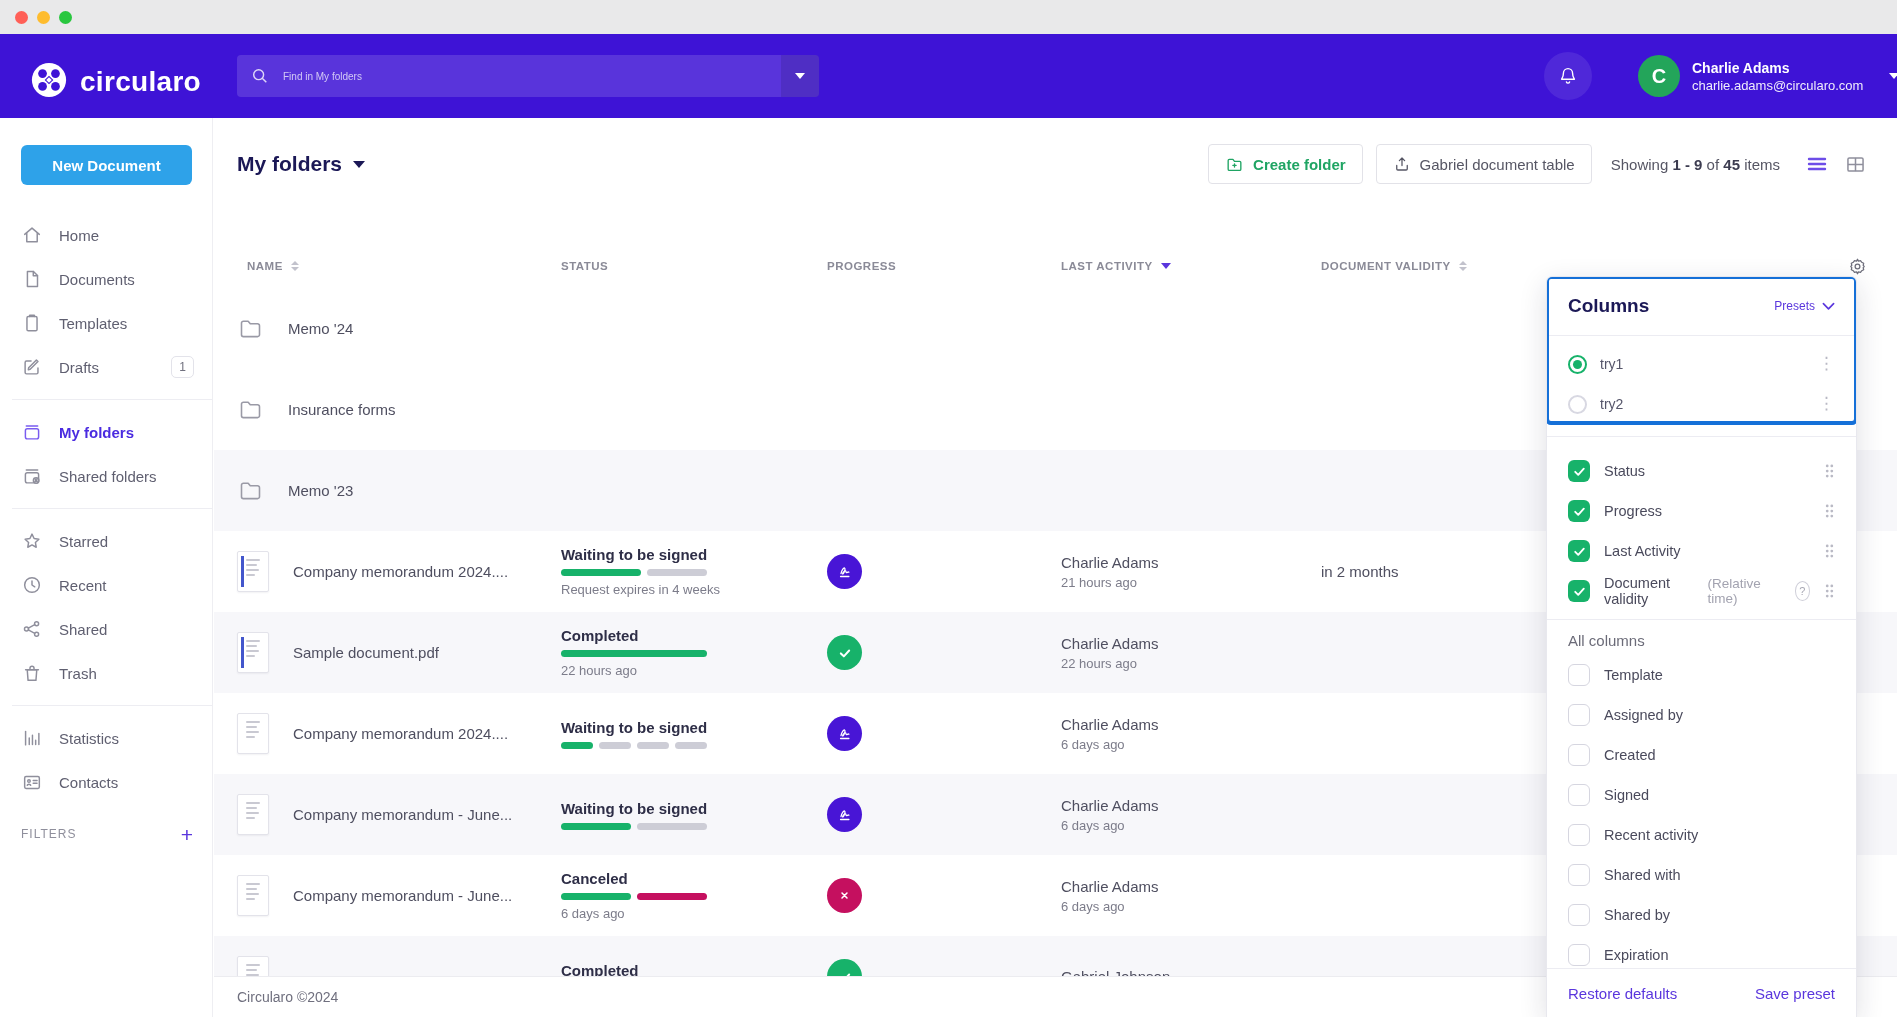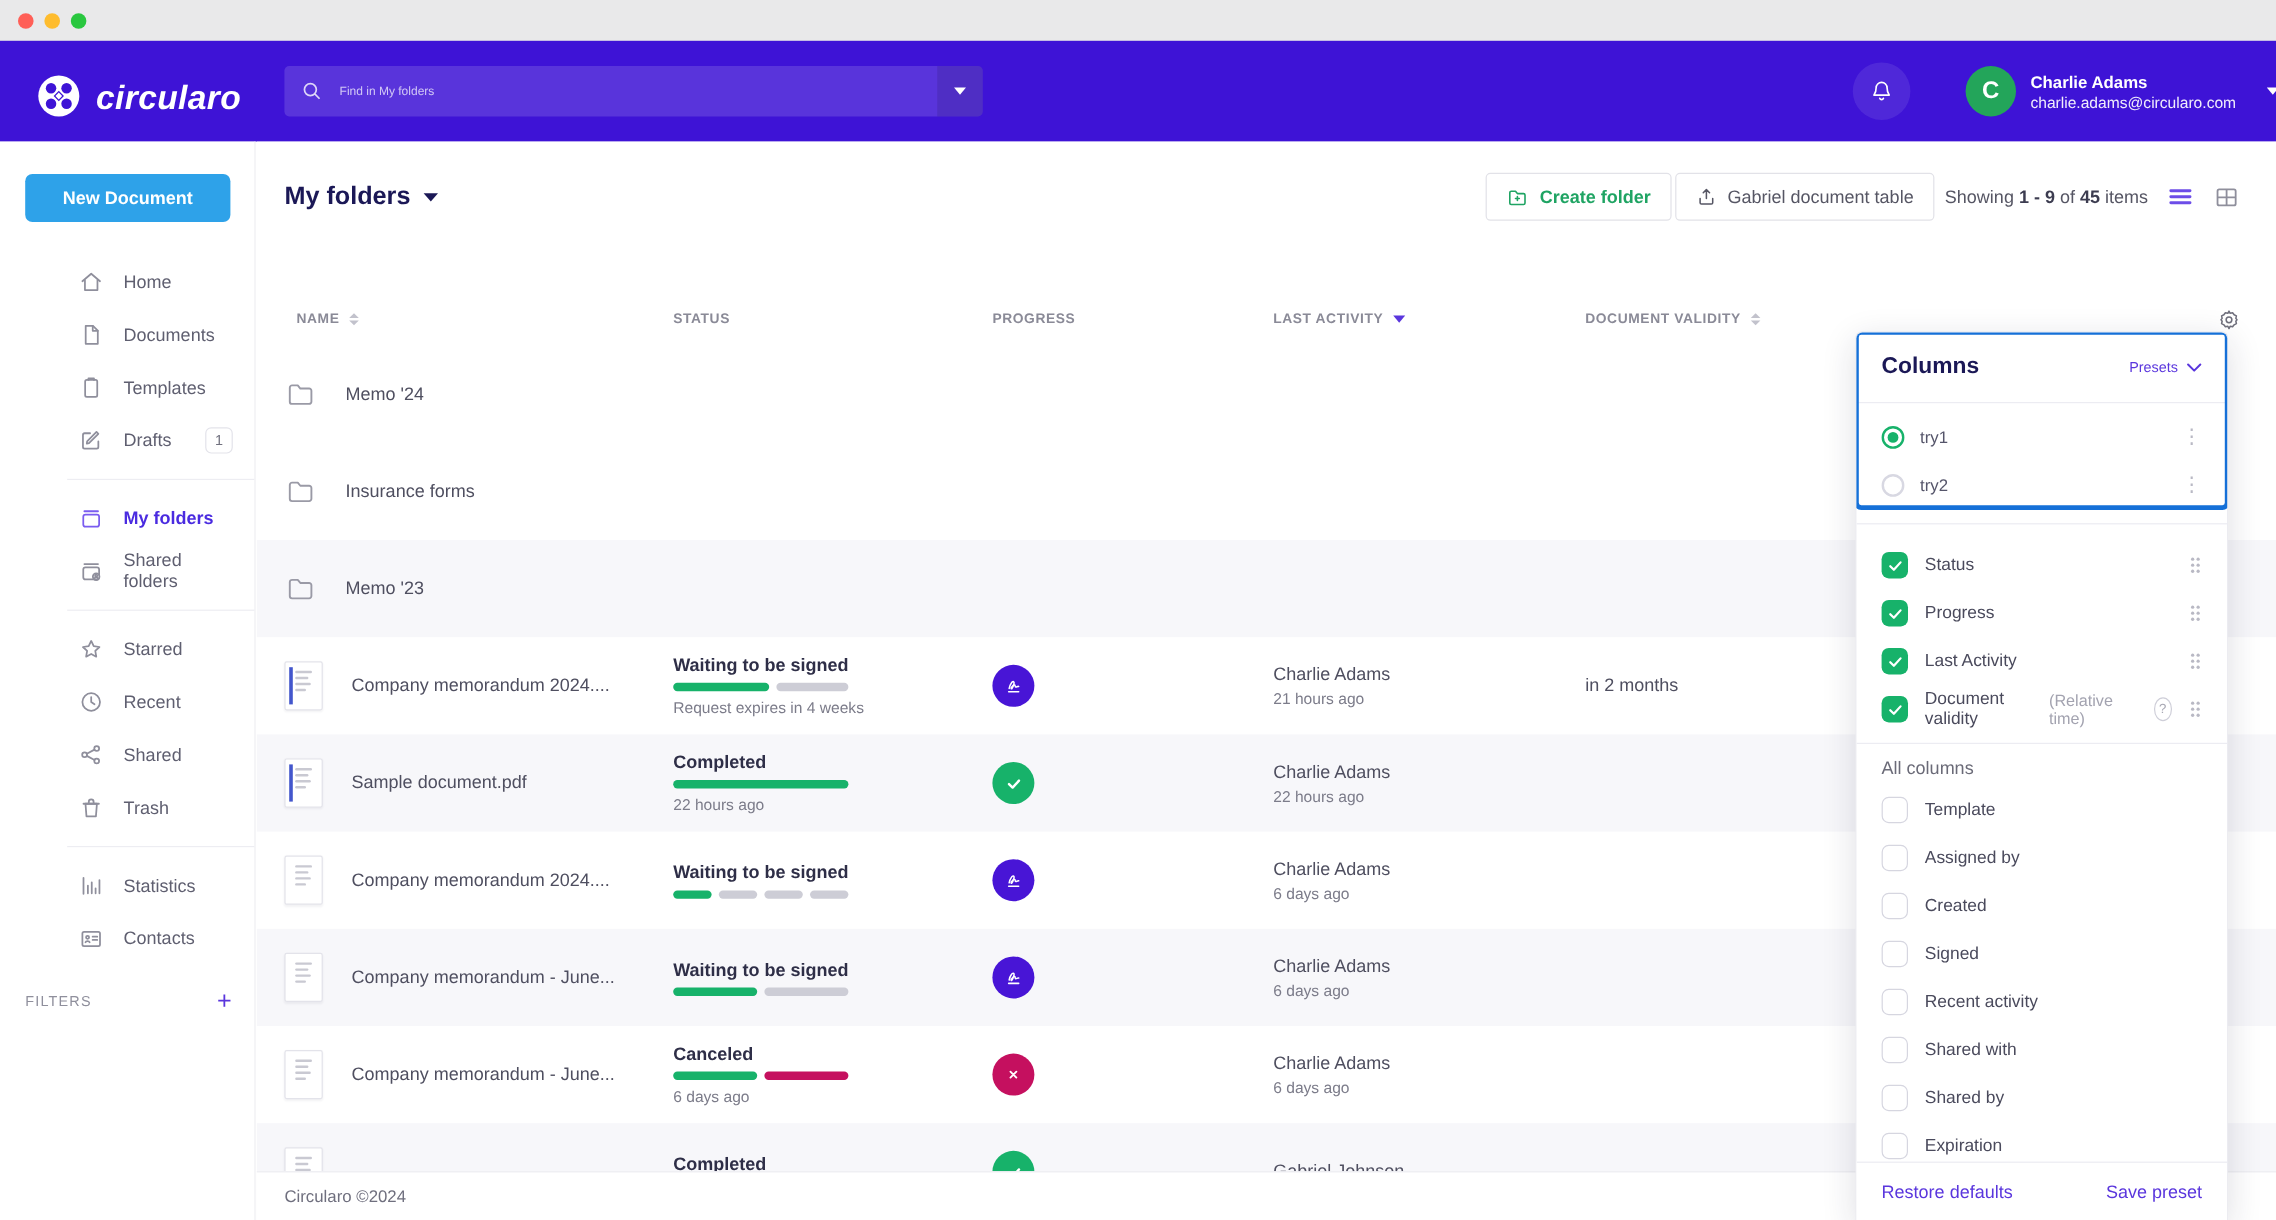--- a/index.html
+++ b/index.html
@@ -7,21 +7,21 @@
           font-family:"Liberation Sans",sans-serif;color:#4f4f60;}
 
   
   .titlebar{position:absolute;top:0;left:0;right:0;height:34px;background:#e9e9ea;
             border-bottom:1px solid #d9d9db;display:flex;align-items:center;padding-left:15px;gap:9px;}
   .tl{width:13px;height:13px;border-radius:50%;}
   .tl.red{background:#ff5f57}.tl.yellow{background:#febc2e}.tl.green{background:#29c73f}
 
   
   .appbar{position:absolute;top:34px;left:0;right:0;height:84px;background:#3e13d6;}
-  .logo{position:absolute;left:30px;top:0;height:96px;display:flex;align-items:center;gap:12px;font-style:italic;}
+  .logo{position:absolute;left:30px;top:0;height:96px;display:flex;align-items:center;gap:12px;}
   .logo-text{color:#fff;font-size:28px;font-weight:bold;letter-spacing:.3px;}
   .search{position:absolute;left:237px;top:21px;width:568px;height:42px;background:rgba(255,255,255,.14);
           border-radius:4px;display:flex;align-items:center;padding-left:14px;}
   .search svg{flex:none;}
   .search input{flex:1;background:transparent;border:0;outline:0;color:#fff;font-size:10px;margin-left:12px;}
   .search input::placeholder{color:rgba(255,255,255,.72);}
   .search-dd{width:38px;height:42px;display:flex;align-items:center;justify-content:center;
              background:rgba(0,0,0,.10);border-radius:0 4px 4px 0;cursor:pointer;}
   .caret-down{width:0;height:0;border-left:5px solid transparent;border-right:5px solid transparent;border-top:6px solid #fff;}
   .bell{position:absolute;left:1544px;top:18px;width:48px;height:48px;border-radius:50%;
@@ -31,39 +31,39 @@
           display:flex;align-items:center;justify-content:center;}
   .user-name{color:#fff;font-size:14px;font-weight:bold;line-height:18px;}
   .user-email{color:rgba(255,255,255,.92);font-size:13px;line-height:17px;}
   .user .caret-down{margin-left:14px;border-top-width:6px;}
 
   
   .sidebar{position:absolute;top:118px;left:0;bottom:0;width:213px;background:#fff;
            border-right:1px solid #eeeef2;box-sizing:border-box;padding-top:27px;}
   .newdoc{display:block;margin:0 21px;width:171px;height:40px;background:#2ea2e9;color:#fff;border:none;
           border-radius:6px;font-size:15px;font-weight:bold;font-family:inherit;cursor:pointer;}
-  .nav{margin-top:28px;margin-left:44px;}
+  .nav{margin-top:28px;}
   .nav-item{height:44px;display:flex;align-items:center;padding:0 18px 0 21px;gap:16px;color:#5f5f70;
             font-size:15px;cursor:pointer;}
   .nav-item .nicon{width:22px;height:22px;color:#8f8f9c;flex:none;display:flex;align-items:center;justify-content:center;}
   .nav-item.active{color:#4a2be0;font-weight:bold;}
   .nav-item.active .nicon{color:#7a5cf0;}
   .nav-badge{margin-left:auto;min-width:13px;height:20px;border:1px solid #e3e3ea;border-radius:5px;
              font-size:12px;color:#70707e;display:flex;align-items:center;justify-content:center;padding:0 4px;}
   .nav-div{height:1px;background:#ededf2;margin:10px 0 10px 12px;}
   .filters{display:flex;align-items:center;padding:0 18px 0 21px;margin-top:12px;height:36px;
            font-size:12px;letter-spacing:1px;color:#8f8f9c;}
   .filters-plus{margin-left:auto;color:#5a36dd;font-size:21px;line-height:21px;cursor:pointer;}
 
   
   .content{position:absolute;left:214px;top:118px;right:0;bottom:0;background:#fff;}
   .toolbar{position:absolute;top:26px;left:23px;right:32px;height:40px;display:flex;align-items:center;}
   .page-title{font-size:21px;font-weight:bold;color:#1b1856;display:flex;align-items:center;gap:11px;cursor:pointer;}
   .title-caret{width:0;height:0;border-left:6px solid transparent;border-right:6px solid transparent;border-top:7px solid #1b1856;}
-  .tb-right{margin-left:auto;display:flex;align-items:center;gap:3px;}
+  .tb-right{margin-left:auto;display:flex;align-items:center;gap:13px;}
   .btn{height:40px;border:1px solid #e2e2e8;border-radius:4px;background:#fff;display:flex;align-items:center;
        gap:9px;padding:0 16px;font-size:15px;font-family:inherit;cursor:pointer;}
   .btn.create{color:#1fa463;font-weight:bold;}
   .btn.export{color:#565664;}
   .showing{font-size:15px;color:#565664;margin:0 8px 0 6px;white-space:nowrap;}
   .showing b{color:#3c3c50;}
   .viewtoggle{display:flex;align-items:center;gap:19px;margin-left:6px;}
   .vt{cursor:pointer;display:flex;align-items:center;}
 
   .thead{position:absolute;top:130px;left:23px;right:36px;height:36px;display:grid;

